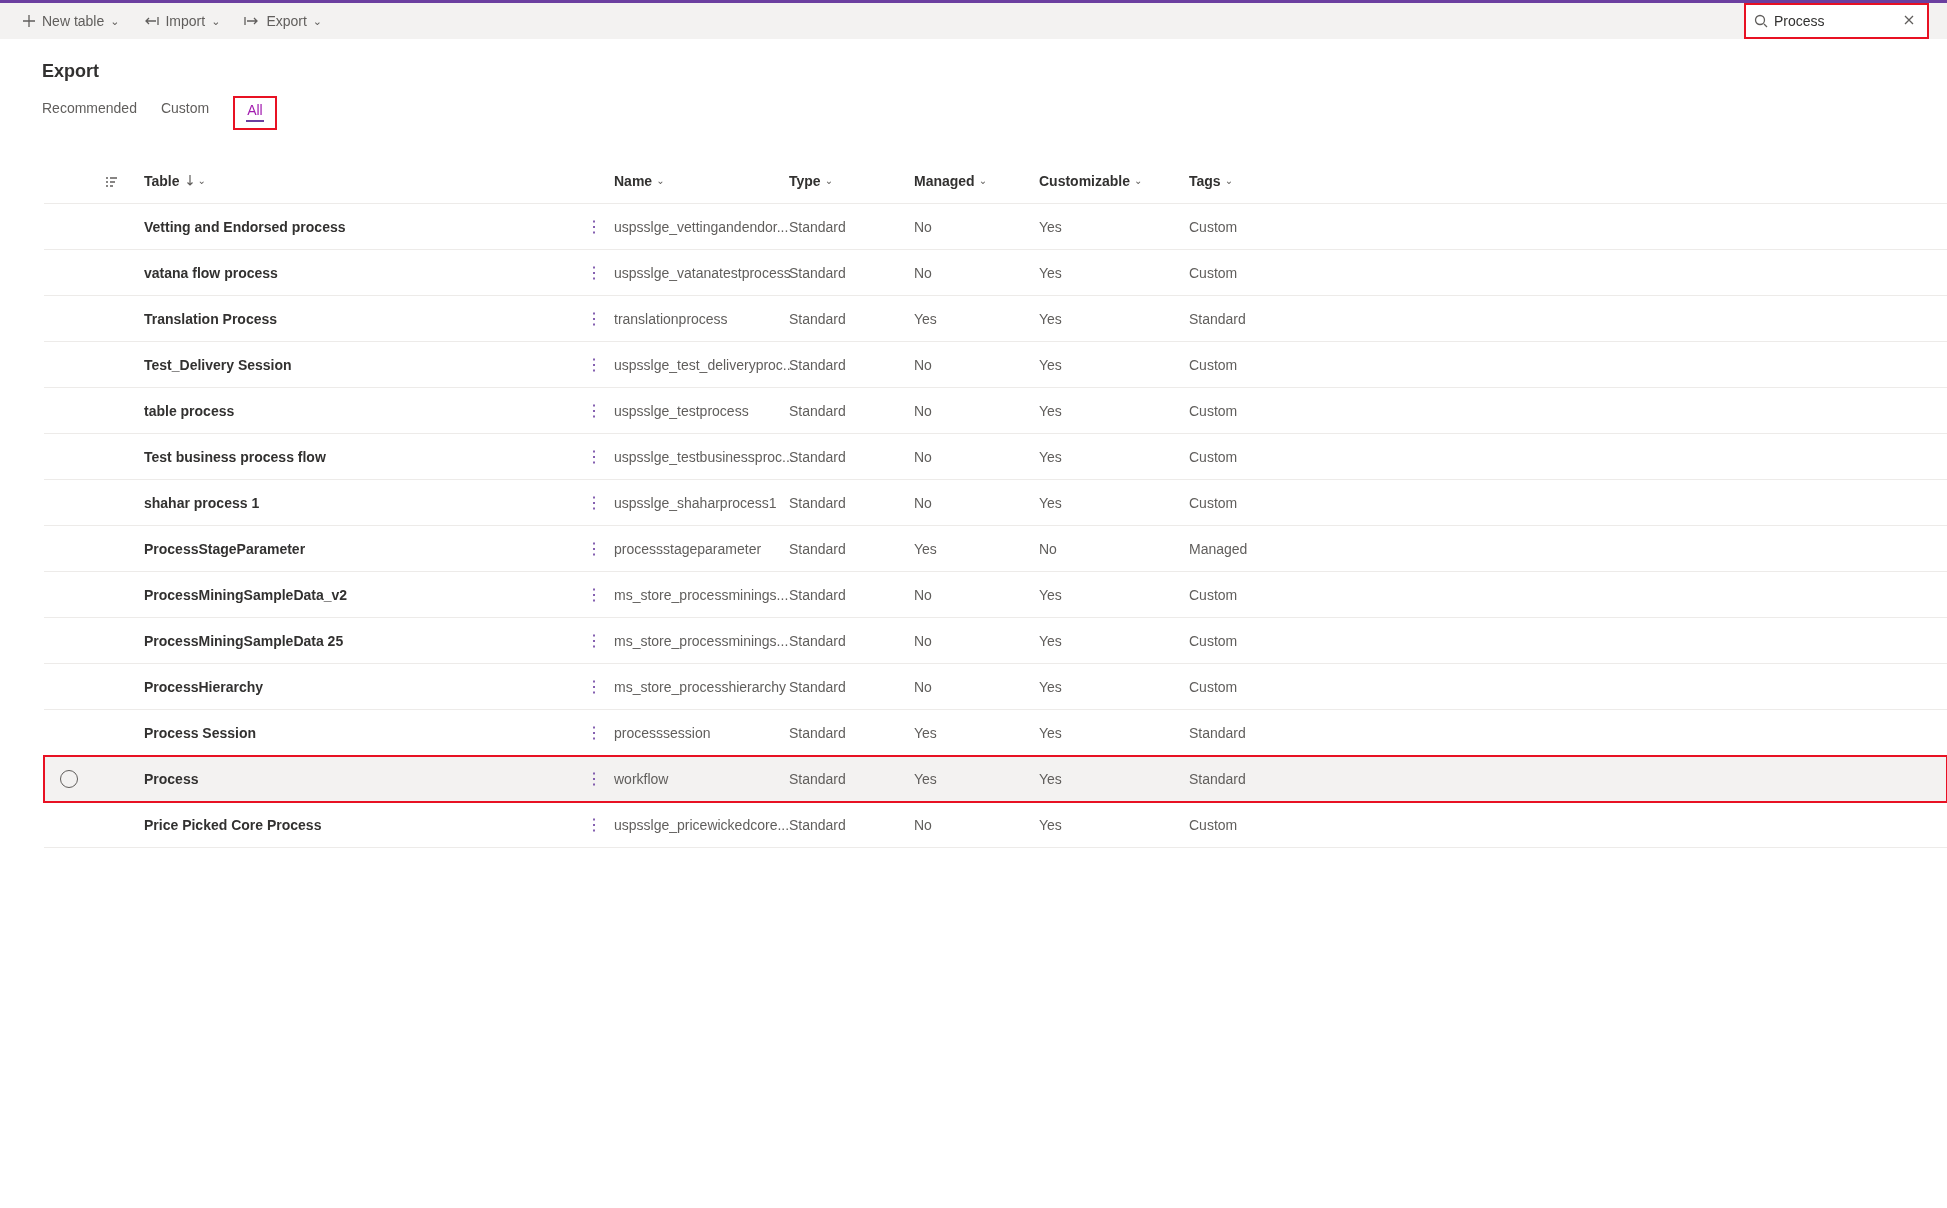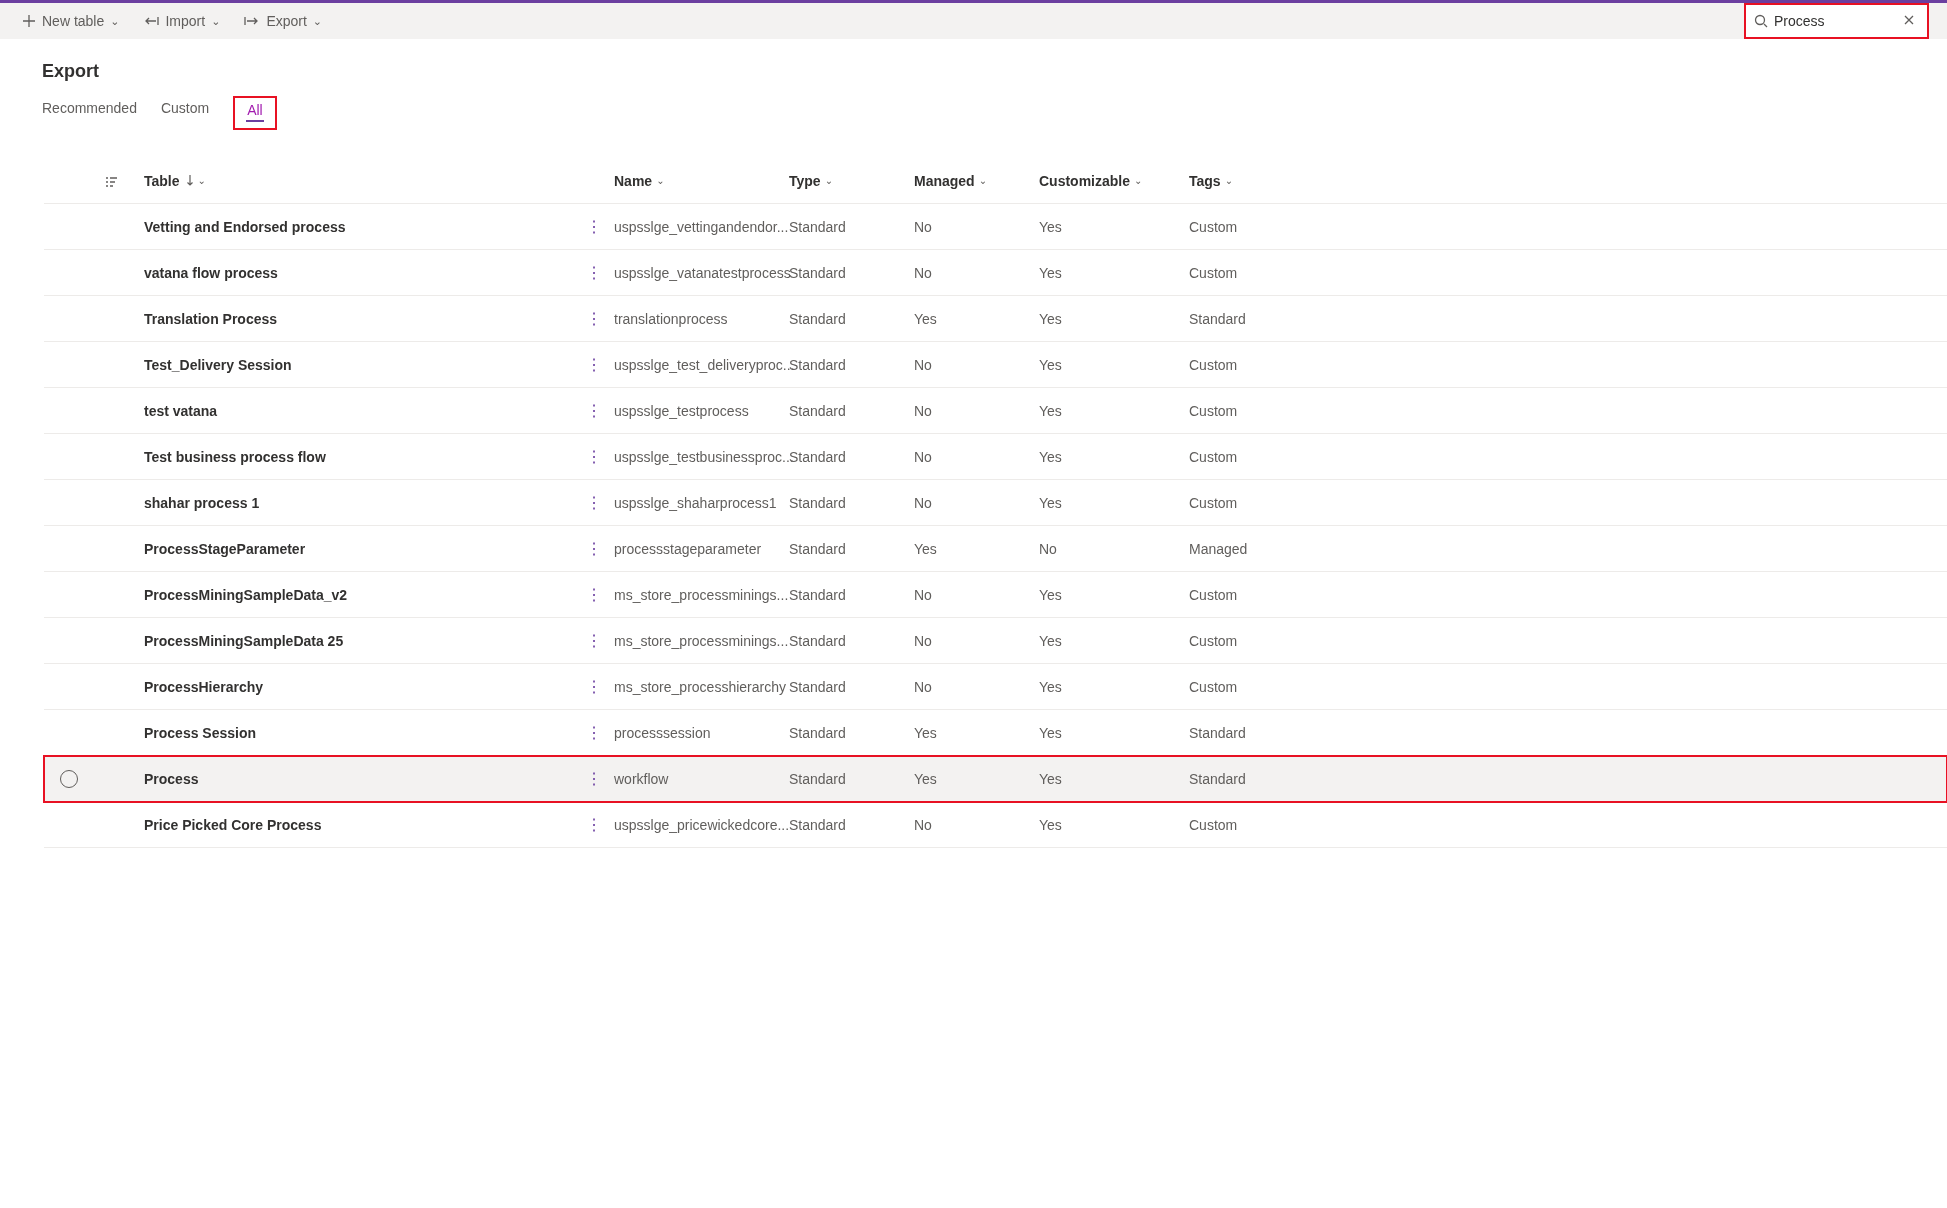--- a/index.html
+++ b/index.html
@@ -271,21 +271,21 @@
         <div class="more-dots">⋮</div>
         <div class="cell-muted">uspsslge_test_deliveryproc...</div>
         <div class="cell-muted">Standard</div>
         <div class="cell-muted">No</div>
         <div class="cell-muted">Yes</div>
         <div class="cell-muted">Custom</div>
       </div>
       <div class="trow">
         <div></div>
         <div></div>
-        <div class="cell-table">test vatana</div>
+        <div class="cell-table">table process</div>
         <div class="more-dots">⋮</div>
         <div class="cell-muted">uspsslge_testprocess</div>
         <div class="cell-muted">Standard</div>
         <div class="cell-muted">No</div>
         <div class="cell-muted">Yes</div>
         <div class="cell-muted">Custom</div>
       </div>
       <div class="trow">
         <div></div>
         <div></div>

